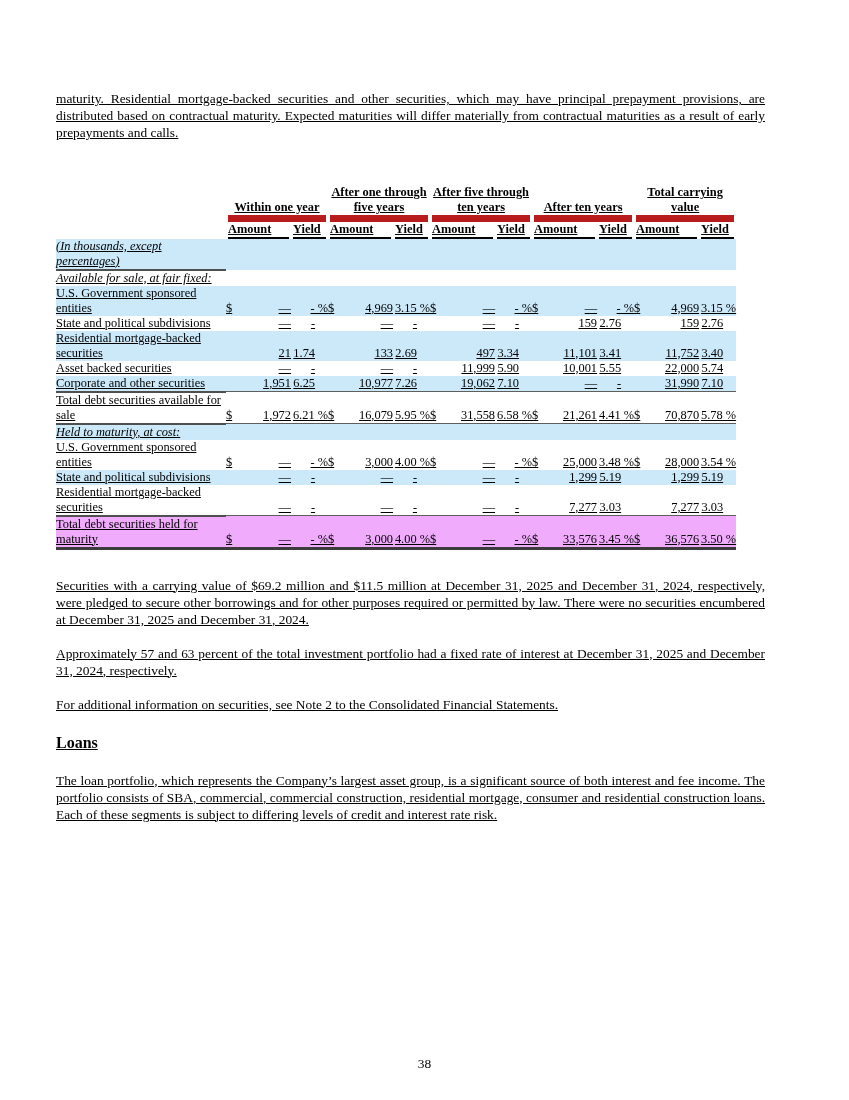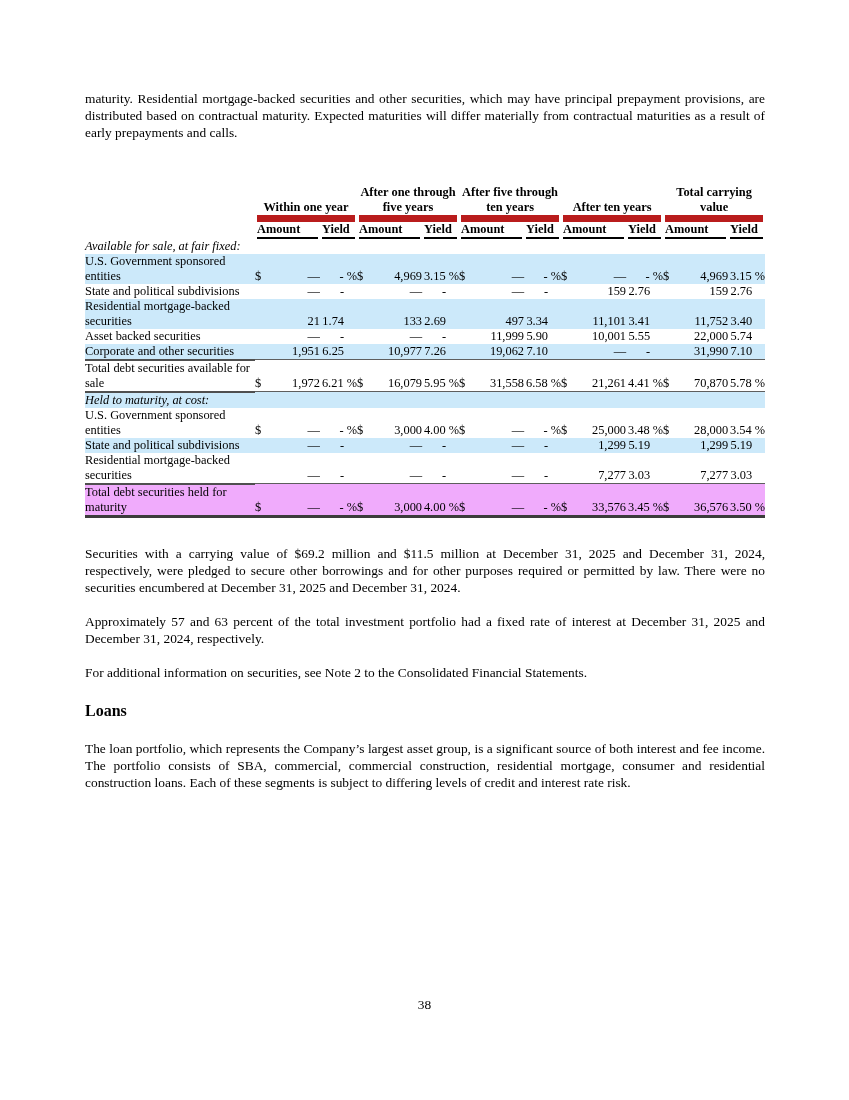--- a/index.html
+++ b/index.html
@@ -1,20 +1,20 @@
 <!DOCTYPE html>
 <html><head>
 <meta charset="utf-8">
 <style>
   html, body { margin:0; padding:0; }
   body {
     width:849px; height:1100px; background:#ffffff; color:#000;
     font-family:"Liberation Serif", serif; position:relative; overflow:hidden;
   }
-  .page { padding:90px 84px 0 85px; }
+  .page { padding:90px 84px 0 56px;text-decoration:underline; }
   .para { font-size:13.4px; line-height:17px; text-align:justify; margin:0; }
   .mt-table { margin-top:44px; }
   .mt27 { margin-top:27px; }
   .mt17 { margin-top:17px; }
   .mt20 { margin-top:20px; }
   .heading { font-size:16px; font-weight:bold; margin:21px 0 0; }
 
   table.mat {
     border-collapse:collapse; table-layout:fixed; width:680px;
     font-size:12.4px;
@@ -28,21 +28,21 @@
   .indent { padding-left:27px; }
   .it   { font-style:italic; }
   .sgn  { text-align:left; padding-left:2px; }
   .amt  { text-align:right; padding-right:4px; }
   .yld  { text-align:right; padding-right:1px; }
   .yld.pad { padding-right:13px; }
   .rule  { border-bottom:1.5px solid #5e5e5e; }
   .rule2 { border-bottom:3px solid #3c3c3c; }
   .lrule { border-bottom:2px solid #4f4f4f; }
   .page-number {
-    position:absolute; top:997px; left:0; width:849px;
+    position:absolute; top:1056px; left:0; width:849px;
     text-align:center; font-size:13.4px;
   }
 </style>
 </head>
 <body>
 
 <div class="page">
 
   <p class="para">maturity. Residential mortgage-backed securities and other securities, which may have principal prepayment provisions, are distributed based on contractual maturity. Expected maturities will differ materially from contractual maturities as a result of early prepayments and calls.</p>
 
@@ -112,20 +112,24 @@
           </th>
         <th colspan="2">
             <div class="hu">Amount</div>
           </th>
         <th>
             <div class="hu">Yield</div>
           </th>
       </tr>
     </thead>
     <tbody>
+        <tr style="background: rgb(204, 233, 250);">
+          <td class="lbl it lrule">(In thousands, except percentages)</td>
+          <td colspan="15"></td>
+        </tr>
         <tr>
           <td class="lbl it">Available for sale, at fair fixed:</td>
           <td colspan="15"></td>
         </tr>
         <tr style="background: rgb(204, 233, 250);">
           <td class="lbl">U.S. Government sponsored entities</td>
           <td class="sgn">$</td>
           <td class="amt">—</td>
           <td class="yld">- %</td>
           <td class="sgn">$</td>

